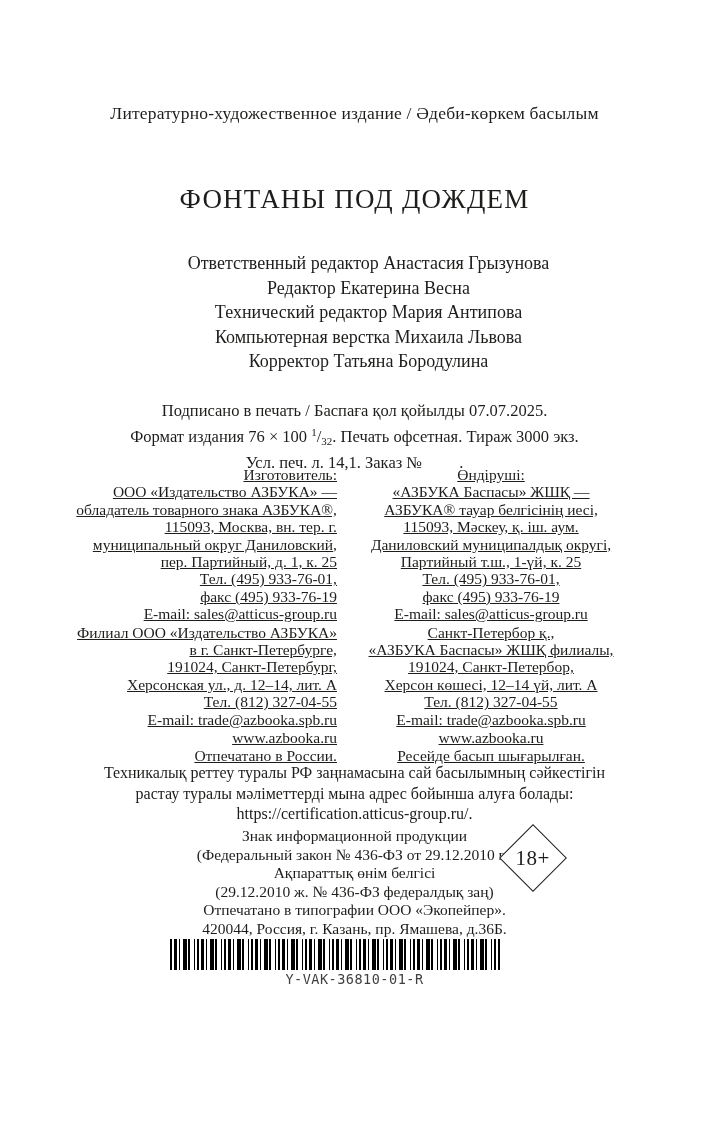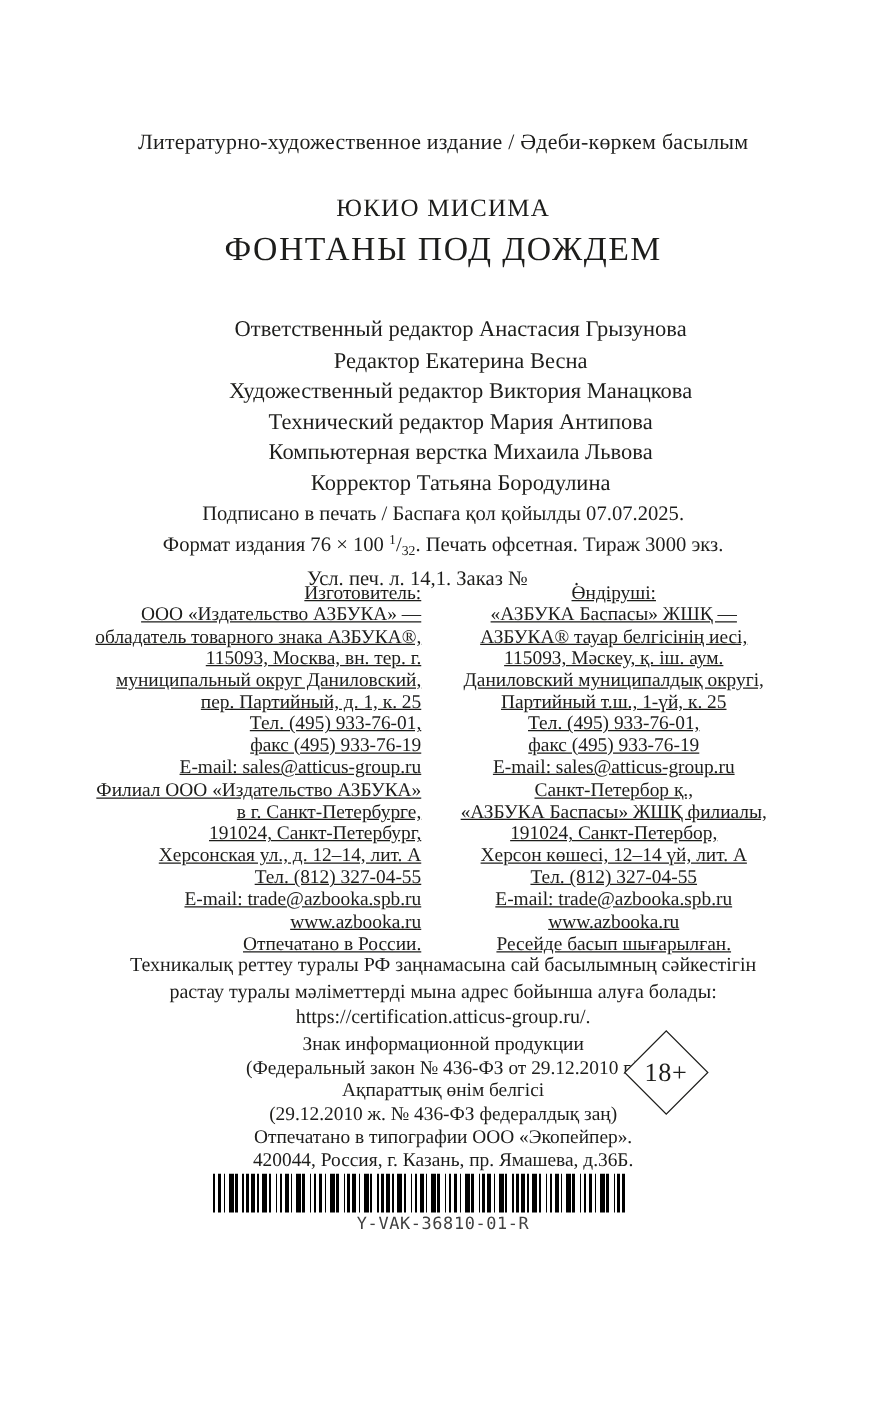--- a/index.html
+++ b/index.html
@@ -63,27 +63,25 @@
     color:#404040;
   }
 </style>
 </head>
 <body>
 
 <div class="page">
 
   <div class="abs center edition-line">Литературно-художественное издание / Әдеби-көркем басылым</div>
 
-  <div class="abs center author">ЮКИО МИСИМА</div>
   <div class="abs center book-title">ФОНТАНЫ ПОД ДОЖДЕМ</div>
 
   <div class="abs center credits">
     <div>Ответственный редактор Анастасия Грызунова</div>
     <div>Редактор Екатерина Весна</div>
-    <div>Художественный редактор Виктория Манацкова</div>
     <div>Технический редактор Мария Антипова</div>
     <div>Компьютерная верстка Михаила Львова</div>
     <div>Корректор Татьяна Бородулина</div>
   </div>
 
   <div class="abs center printinfo">
     <div>Подписано в печать / Баспаға қол қойылды 07.07.2025.</div>
     <div><span>Формат издания 76 × 100 </span><sup>1</sup><span>/</span><sub>32</sub><span>. Печать офсетная. Тираж 3000 экз.</span></div>
     <div>Усл. печ. л. 14,1. Заказ №&nbsp;&nbsp;&nbsp;&nbsp;&nbsp;&nbsp;&nbsp;&nbsp;&nbsp;.</div>
   </div>

